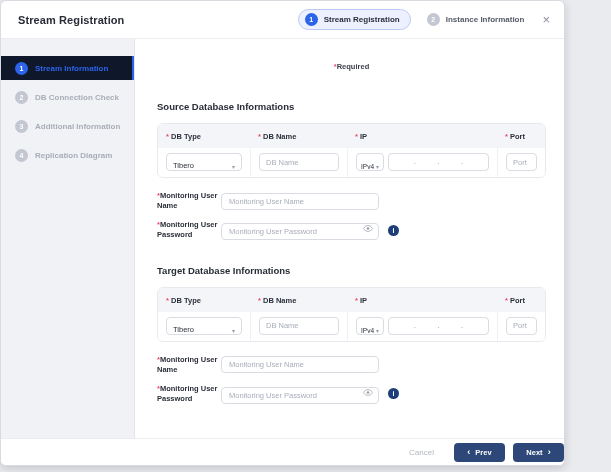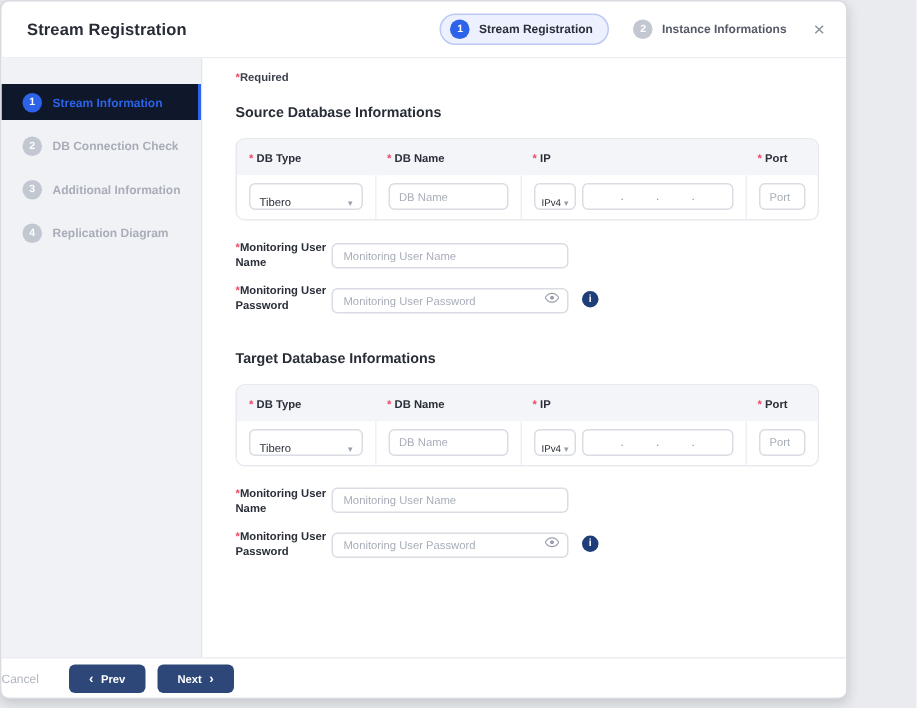--- a/index.html
+++ b/index.html
@@ -31,37 +31,37 @@
   .side-item { height:24px; display:flex; align-items:center; gap:7px; padding-left:14px;
                margin-bottom:5px; cursor:pointer; }
   .side-item.active { background:#0f172a; border-right:2px solid #2c63e8; }
   .side-num { width:13px; height:13px; border-radius:50%; background:#c3c7d1; color:#fff; flex:0 0 13px;
               font-size:7px; font-weight:700; display:flex; align-items:center; justify-content:center; }
   .side-item.active .side-num { background:#2c63e8; }
   .side-lbl { font-size:8px; font-weight:700; color:#a8adb8; }
   .side-item.active .side-lbl { color:#2c63e8; }
 
   .main { flex:1 1 auto; background:#fff; padding:0 18px 0 22px; overflow:hidden; }
-  .req-note { margin-top:8px; text-align:left; font-size:7.5px; font-weight:700; color:#3a3f4a; }
+  .req-note { margin-top:23px; text-align:center; font-size:7.5px; font-weight:700; color:#3a3f4a; }
   .red { color:#ef4565; }
 
   .field-row { display:flex; align-items:center; margin-top:2px; }
   .field-row.mt13 { margin-top:13px; }
   .field-row.mt9 { margin-top:9px; }
   .f-label { width:64px; flex:0 0 64px; font-size:7.5px; font-weight:700; color:#2b2f3a; line-height:1.35; }
   .txt-input { width:158px; height:17px; border:1px solid #d9dce3; border-radius:4px; padding:0 7px;
                font-size:7.5px; color:#2b2f3a; font-family:"Liberation Sans", sans-serif; outline:none; }
   .txt-input::placeholder { color:#a8adb8; }
   .pwd-wrap { position:relative; width:158px; }
   .pwd-wrap .txt-input { width:158px; padding-right:20px; }
   .eye { position:absolute; right:6px; top:4px; cursor:pointer; line-height:0; }
   .info-dot { width:11px; height:11px; border-radius:50%; background:#1d3e78; color:#fff; margin-left:9px;
               font-size:7px; font-weight:700; font-style:normal; display:flex; align-items:center; justify-content:center; cursor:pointer; }
 
-  .sec-title { margin-top:14px; font-size:9.5px; font-weight:700; color:#282c36; }
+  .sec-title { margin-top:30px; font-size:9.5px; font-weight:700; color:#282c36; }
   .sec-title.second { margin-top:24px; }
 
   .db-table { margin-top:11px; border:1px solid #e7e9ee; border-radius:6px; overflow:hidden; }
   .db-head, .db-body { display:grid; grid-template-columns:92px 97px 150px 1fr; }
   .db-head { background:#f4f5f9; }
   .db-head .cell { padding:8px 8px 7px 8px; font-size:7.5px; font-weight:700; color:#2b2f3a; }
   .db-body .cell { padding:5px 8px 6px 8px; display:flex; align-items:center; gap:4px; background:#fff; }
   .db-body .cell + .cell { border-left:1px solid #eef0f4; }
 
   .select { height:18px; border:1px solid #d9dce3; border-radius:4px; background:#fff;
@@ -72,21 +72,21 @@
   .select.mini .sel-val { font-size:6.5px; }
   .cell-input { width:100%; height:18px; border:1px solid #d9dce3; border-radius:4px; padding:0 6px;
                 font-size:7.5px; color:#2b2f3a; font-family:"Liberation Sans", sans-serif; outline:none; }
   .cell-input::placeholder { color:#a8adb8; }
   .ip-box { flex:1 1 auto; height:18px; border:1px solid #d9dce3; border-radius:4px;
             display:flex; align-items:center; justify-content:space-around; padding:0 14px; }
   .ip-box .dot { font-size:8px; color:#8a8f99; line-height:0.4; }
 
   
   .ftr { flex:0 0 27px; border-top:1px solid #ecedf1; display:flex; align-items:center;
-         background:#fff; }
+         justify-content:flex-end; background:#fff; }
   .cancel { font-size:8px; color:#b3b7c0; margin-right:20px; cursor:pointer; }
   .nav-btn { width:51px; height:19px; border:none; border-radius:4px; background:#2d4878; color:#fff;
              font-size:7.5px; font-weight:700; font-family:"Liberation Sans", sans-serif;
              display:flex; align-items:center; justify-content:center; gap:5px; cursor:pointer; }
   .nav-btn + .nav-btn { margin-left:8px; }
   .nav-btn .chv { font-size:9px; font-weight:700; line-height:1; }
 </style>
 </head>
 <body>
 
@@ -94,21 +94,21 @@
 
   <div class="hdr">
     <div class="hdr-title">Stream Registration</div>
     <div class="hdr-right">
       <div class="step-pill">
         <span class="step-num">1</span>
         <span class="step-lbl">Stream Registration</span>
       </div>
       <div class="step-plain">
         <span class="step-num inactive">2</span>
-        <span class="step-lbl inactive">Instance Informations</span>
+        <span class="step-lbl inactive">Instance Information</span>
       </div>
       <span class="close-x">×</span>
     </div>
   </div>
 
   <div class="bodyrow">
 
     <div class="sidebar">
       <div class="side-item active">
         <span class="side-num">1</span>

